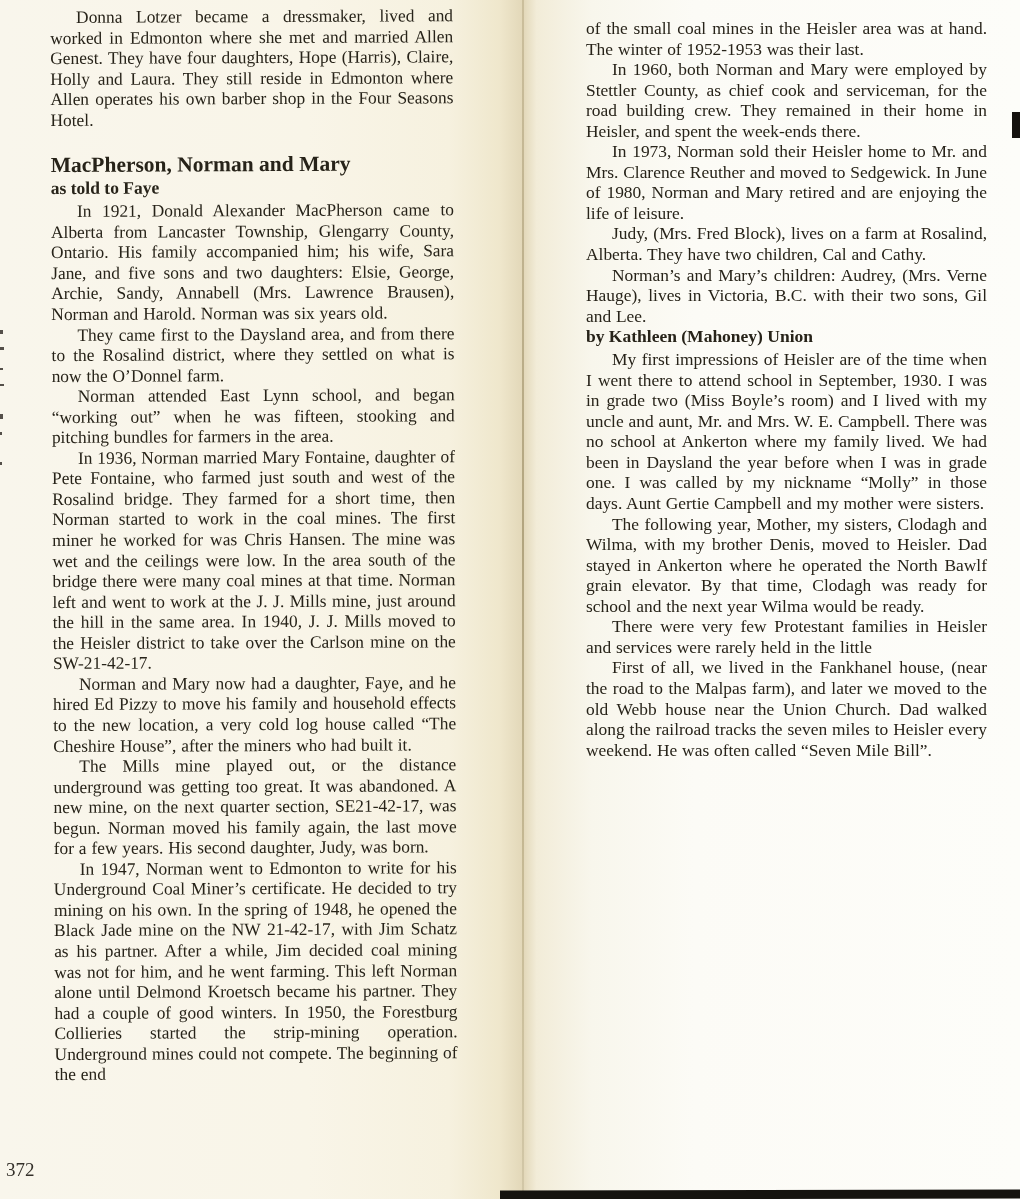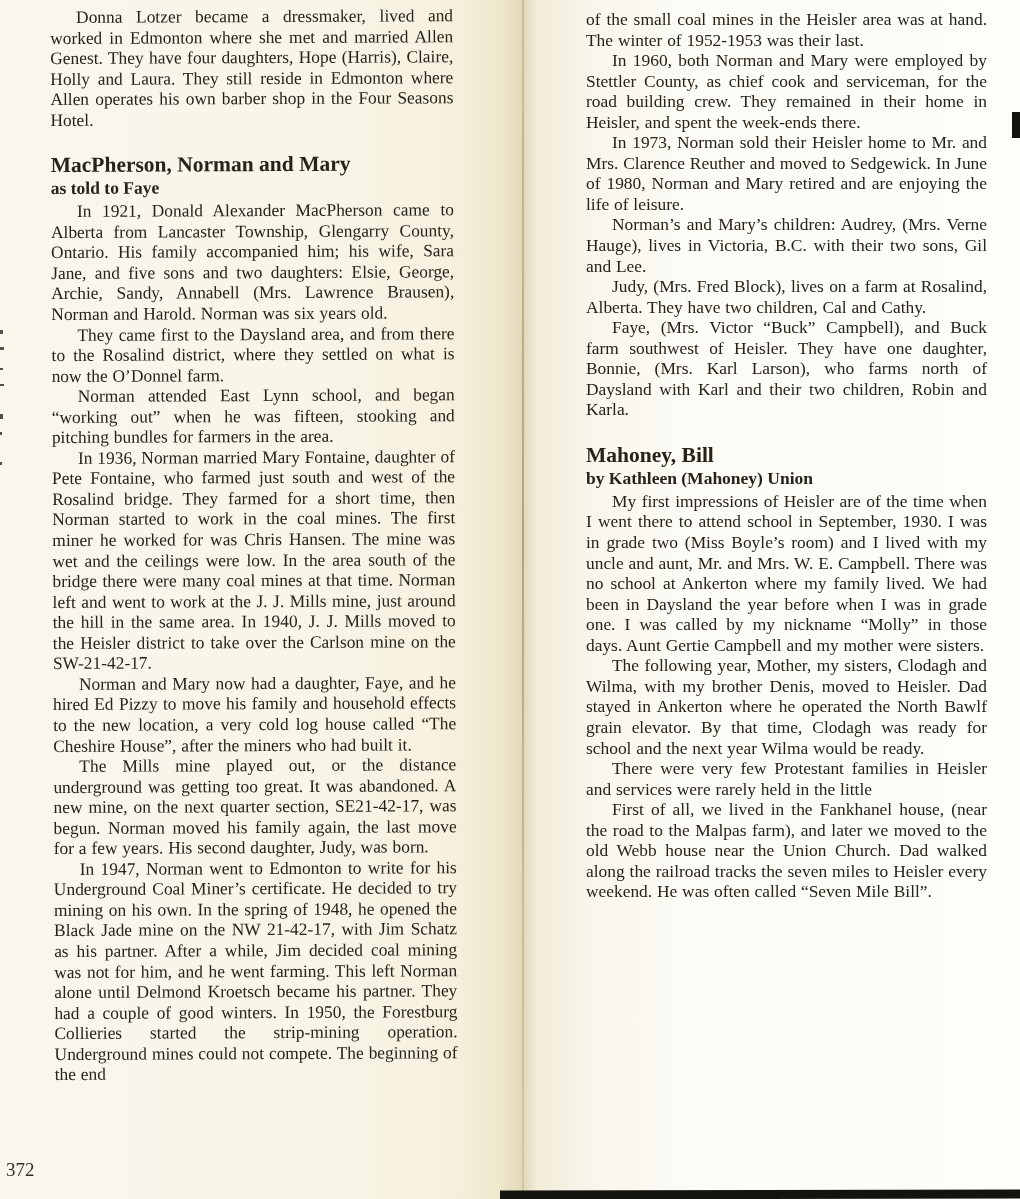--- a/index.html
+++ b/index.html
@@ -21,21 +21,21 @@
   }
   .gutter-seam{
     position:absolute;left:522px;top:0;width:2px;height:1199px;
     background:linear-gradient(180deg,#c7ba97 0%,#a99b74 45%,#c3b690 75%,#cfc4a4 100%);
     opacity:.85;
   }
   .column{position:absolute;font-size:17.4px;line-height:20.55px;}
   #left-col{left:50px;top:7px;width:403px;transform:rotate(-0.25deg);transform-origin:top left;}
   #right-col{left:586px;top:9px;width:401px;}
   .column p.paragraph{margin:0;text-align:justify;text-indent:26px;word-spacing:0.5px;}
-  .column p.no-indent{text-indent:0;}
+  .column p.no-indent{text-indent:0;margin-top:9px;}
   .column h2.heading{font-size:21.5px;line-height:24px;margin:23px 0 1px 0;font-weight:bold;}
   .column h3.subheading{font-size:17.5px;line-height:20px;margin:0 0 3px 0;font-weight:bold;}
   .page-number{position:absolute;font-size:19px;color:#34302a;}
   #page-number-left{left:6px;top:1159px;}
   #page-number-right{left:984px;top:1157px;margin-top:48px;}
   .bottom-strip{
     position:absolute;left:500px;right:0;bottom:0;height:9px;
     background:var(--artifact);transform:skewY(-0.1deg);
   }
   .edge-mark-top-right{
@@ -68,24 +68,22 @@
       <p class="paragraph">In 1936, Norman married Mary Fontaine, daughter of Pete Fontaine, who farmed just south and west of the Rosalind bridge. They farmed for a short time, then Norman started to work in the coal mines. The first miner he worked for was Chris Hansen. The mine was wet and the ceilings were low. In the area south of the bridge there were many coal mines at that time. Norman left and went to work at the J. J. Mills mine, just around the hill in the same area. In 1940, J. J. Mills moved to the Heisler district to take over the Carlson mine on the SW-21-42-17.</p>
       <p class="paragraph">Norman and Mary now had a daughter, Faye, and he hired Ed Pizzy to move his family and household effects to the new location, a very cold log house called “The Cheshire House”, after the miners who had built it.</p>
       <p class="paragraph">The Mills mine played out, or the distance underground was getting too great. It was abandoned. A new mine, on the next quarter section, SE21-42-17, was begun. Norman moved his family again, the last move for a few years. His second daughter, Judy, was born.</p>
       <p class="paragraph">In 1947, Norman went to Edmonton to write for his Underground Coal Miner’s certificate. He decided to try mining on his own. In the spring of 1948, he opened the Black Jade mine on the NW 21-42-17, with Jim Schatz as his partner. After a while, Jim decided coal mining was not for him, and he went farming. This left Norman alone until Delmond Kroetsch became his partner. They had a couple of good winters. In 1950, the Forestburg Collieries started the strip-mining operation. Underground mines could not compete. The beginning of the end</p>
     </div>
 
   <div class="column" id="right-col">
       <p class="paragraph no-indent">of the small coal mines in the Heisler area was at hand. The winter of 1952-1953 was their last.</p>
       <p class="paragraph">In 1960, both Norman and Mary were employed by Stettler County, as chief cook and serviceman, for the road building crew. They remained in their home in Heisler, and spent the week-ends there.</p>
       <p class="paragraph">In 1973, Norman sold their Heisler home to Mr. and Mrs. Clarence Reuther and moved to Sedgewick. In June of 1980, Norman and Mary retired and are enjoying the life of leisure.</p>
+      <p class="paragraph">Judy, (Mrs. Fred Block), lives on a farm at Rosalind, Alberta. They have two children, Cal and Cathy.</p>
       <p class="paragraph">Norman’s and Mary’s children: Audrey, (Mrs. Verne Hauge), lives in Victoria, B.C. with their two sons, Gil and Lee.</p>
-      <p class="paragraph">Judy, (Mrs. Fred Block), lives on a farm at Rosalind, Alberta. They have two children, Cal and Cathy.</p>
-      <p class="paragraph">Faye, (Mrs. Victor “Buck” Campbell), and Buck farm southwest of Heisler. They have one daughter, Bonnie, (Mrs. Karl Larson), who farms north of Daysland with Karl and their two children, Robin and Karla.</p>
-      <h2 class="heading">Mahoney, Bill</h2>
       <h3 class="subheading">by Kathleen (Mahoney) Union</h3>
       <p class="paragraph">My first impressions of Heisler are of the time when I went there to attend school in September, 1930. I was in grade two (Miss Boyle’s room) and I lived with my uncle and aunt, Mr. and Mrs. W. E. Campbell. There was no school at Ankerton where my family lived. We had been in Daysland the year before when I was in grade one. I was called by my nickname “Molly” in those days. Aunt Gertie Campbell and my mother were sisters.</p>
       <p class="paragraph">The following year, Mother, my sisters, Clodagh and Wilma, with my brother Denis, moved to Heisler. Dad stayed in Ankerton where he operated the North Bawlf grain elevator. By that time, Clodagh was ready for school and the next year Wilma would be ready.</p>
       <p class="paragraph">There were very few Protestant families in Heisler and services were rarely held in the little</p>
       <p class="paragraph">First of all, we lived in the Fankhanel house, (near the road to the Malpas farm), and later we moved to the old Webb house near the Union Church. Dad walked along the railroad tracks the seven miles to Heisler every weekend. He was often called “Seven Mile Bill”.</p>
     </div>
 
   <div class="page-number" id="page-number-left">372</div>
 
   <div class="page-number" id="page-number-right">373</div>

